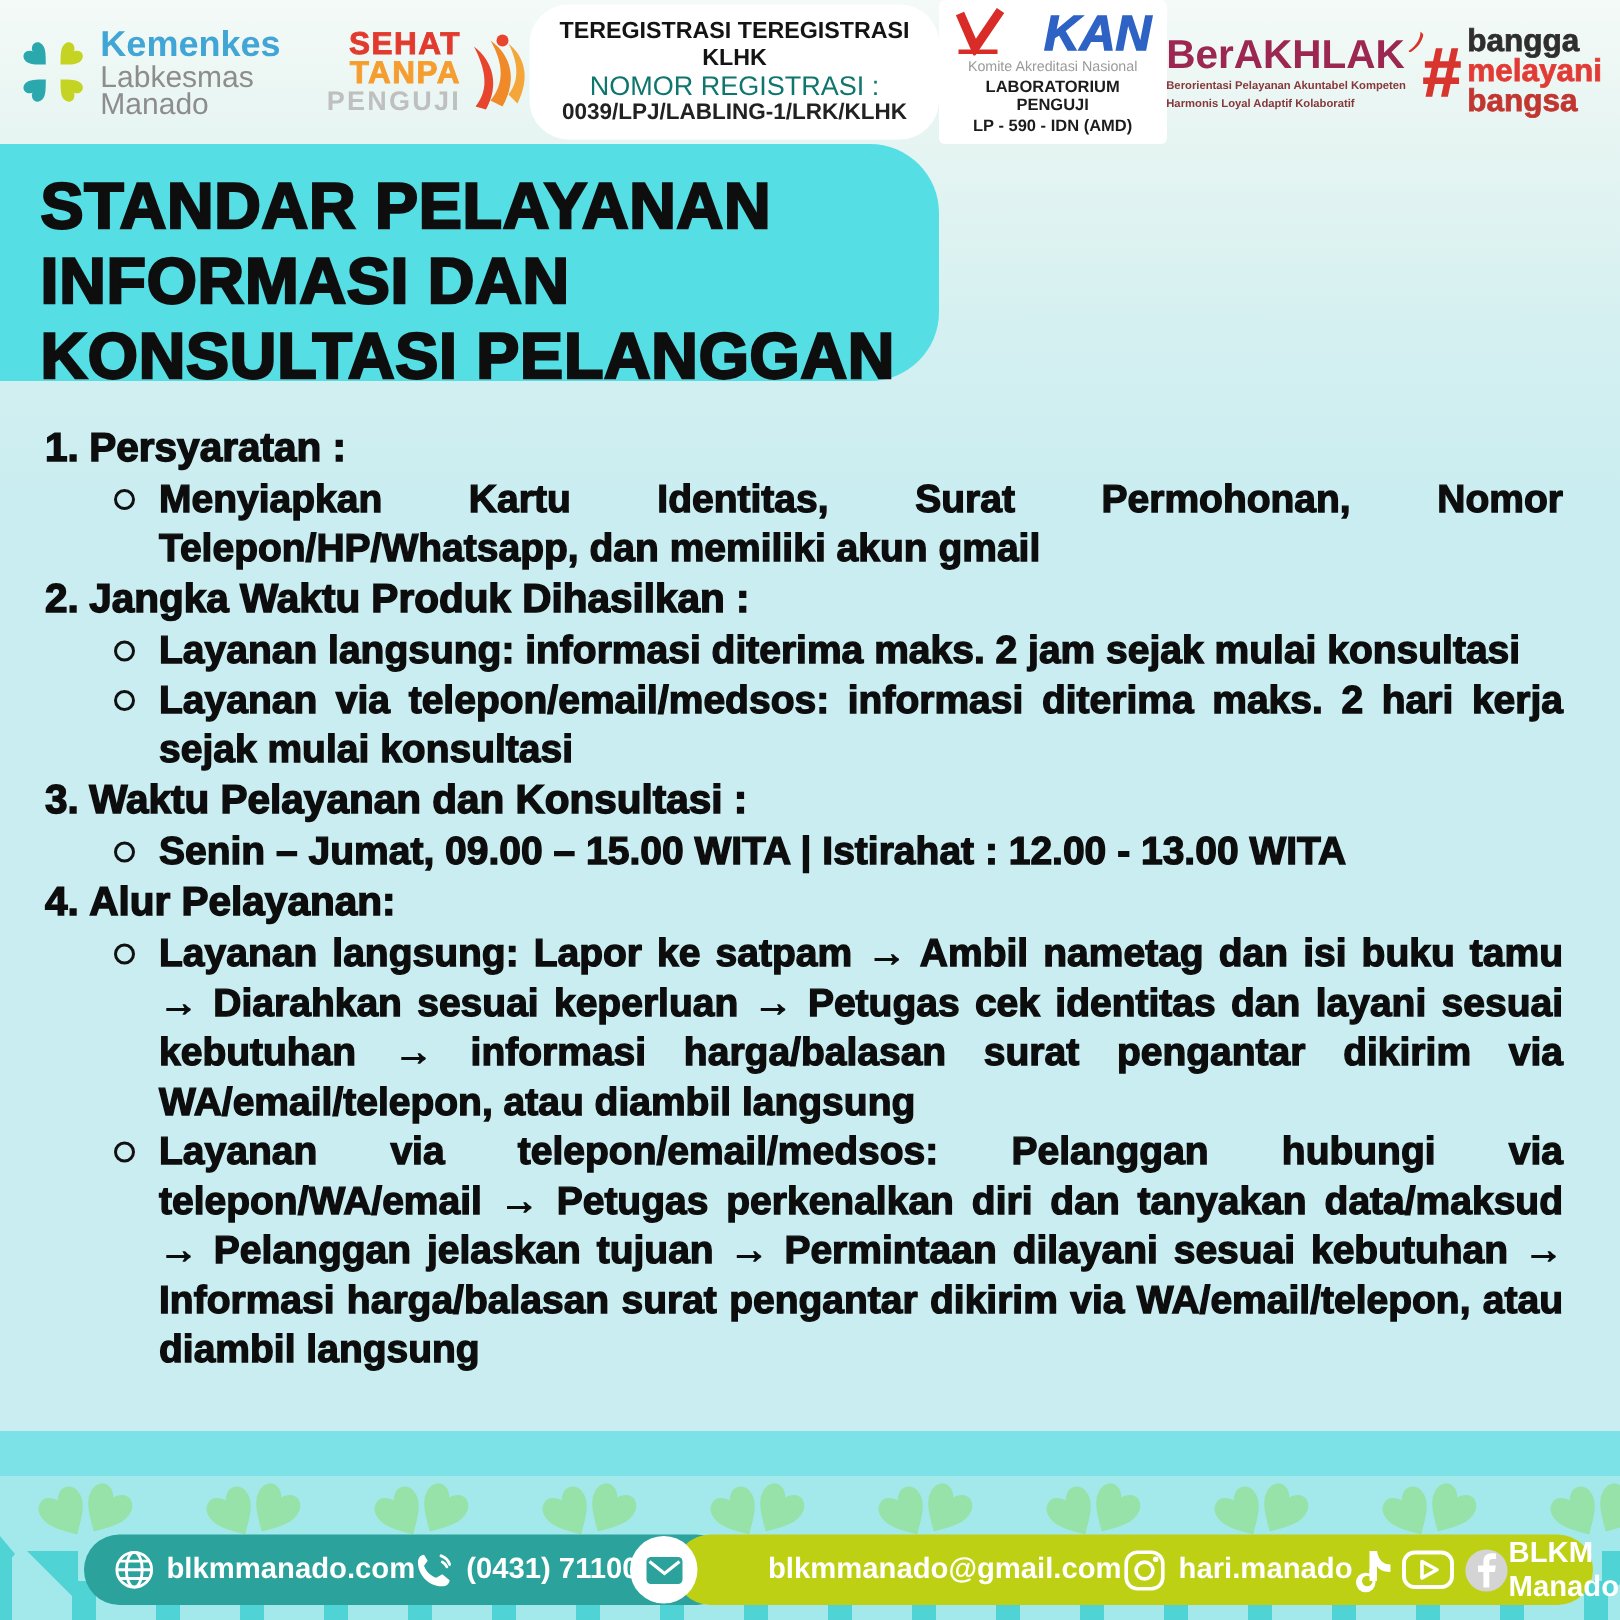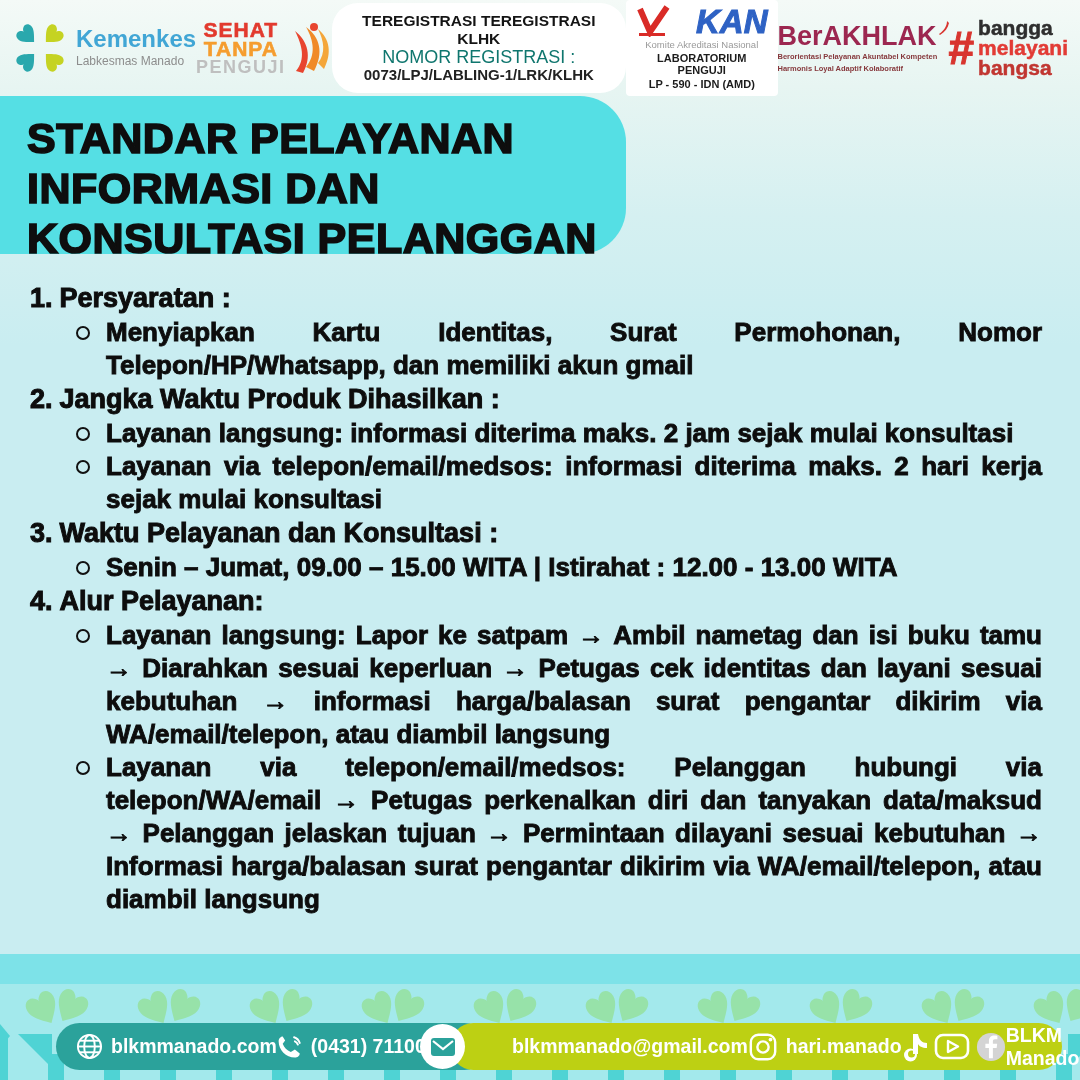--- a/index.html
+++ b/index.html
@@ -4,23 +4,23 @@
 <style>
   html,body{margin:0;padding:0;}
   .page{position:relative;width:1080px;height:1080px;overflow:hidden;
     font-family:"Liberation Sans",sans-serif;
     background:linear-gradient(180deg,#f4faf7 0%,#e7f5f2 8%,#d5f0f1 20%,#c9edf1 32%,#c9edf1 100%);}
   
   .header{position:absolute;top:0;left:0;right:0;height:96px;display:flex;
     align-items:center;justify-content:space-between;padding:0 12px;box-sizing:border-box;}
   .logo{display:flex;align-items:center;}
   .kemenkes-text .t1{font-size:24px;font-weight:bold;color:#41a6d5;line-height:26px;}
-  .kemenkes-text .t2{font-size:12px;color:#8d8d8d;line-height:18px;}
+  .kemenkes-text .t2{font-size:20px;color:#8d8d8d;line-height:18px;}
   .sehat{display:flex;align-items:center;}
-  .sehat-col{text-align:center;font-weight:bold;line-height:19px;}
+  .sehat-col{text-align:right;font-weight:bold;line-height:19px;}
   .sehat-col .s1{color:#e23a2e;font-size:21px;letter-spacing:1px;-webkit-text-stroke:0.6px #e23a2e;}
   .sehat-col .s2{color:#f59d2f;font-size:21px;letter-spacing:1px;-webkit-text-stroke:0.6px #f59d2f;}
   .sehat-col .s3{color:#bfbfbf;font-size:18px;letter-spacing:1.5px;}
   .klhk-box{background:#fff;border-radius:26px;padding:9px 18px;text-align:center;line-height:18px;}
   .klhk-box .k1{font-size:15.5px;font-weight:bold;color:#141414;}
   .klhk-box .k2{font-size:18px;color:#0f766e;}
   .klhk-box .k3{font-size:15px;color:#222;font-weight:bold;}
   .kan-box{background:#fff;border-radius:4px;padding:5px 10px 6px;text-align:center;line-height:12px;}
   .kan-top{display:flex;align-items:flex-end;justify-content:center;gap:2px;}
   .kan-word{font-size:33px;font-weight:bold;font-style:italic;color:#2e62c4;line-height:30px;margin-left:24px;
@@ -102,21 +102,21 @@
         <path d="M6,52 C16,40 12,26 5,12 C18,22 22,38 13,54 Z" fill="#e8452f"></path>
         <path d="M16,48 C26,36 24,22 16,8 C30,18 34,34 24,52 Z" fill="#f08a28"></path>
         <path d="M28,44 C36,34 34,22 28,10 C40,20 42,34 34,50 Z" fill="#f4a63a"></path>
         <circle cx="24" cy="8" r="4" fill="#e8452f"></circle>
       </svg>
     </div>
 
     <div class="klhk-box">
       <div class="k1">TEREGISTRASI TEREGISTRASI KLHK</div>
       <div class="k2">NOMOR REGISTRASI :</div>
-      <div class="k3">0073/LPJ/LABLING-1/LRK/KLHK</div>
+      <div class="k3">0039/LPJ/LABLING-1/LRK/KLHK</div>
     </div>
 
     <div class="kan-box">
       <div class="kan-top">
         <svg class="icn" width="34" height="32" viewBox="0 0 34 32">
           <polyline points="4,4 14,27 31,2" fill="none" stroke="#d92b27" stroke-width="6"></polyline>
           <rect x="3" y="28" width="26" height="3" fill="#d92b27"></rect>
         </svg>
         <span class="kan-word">KAN</span>
       </div>

